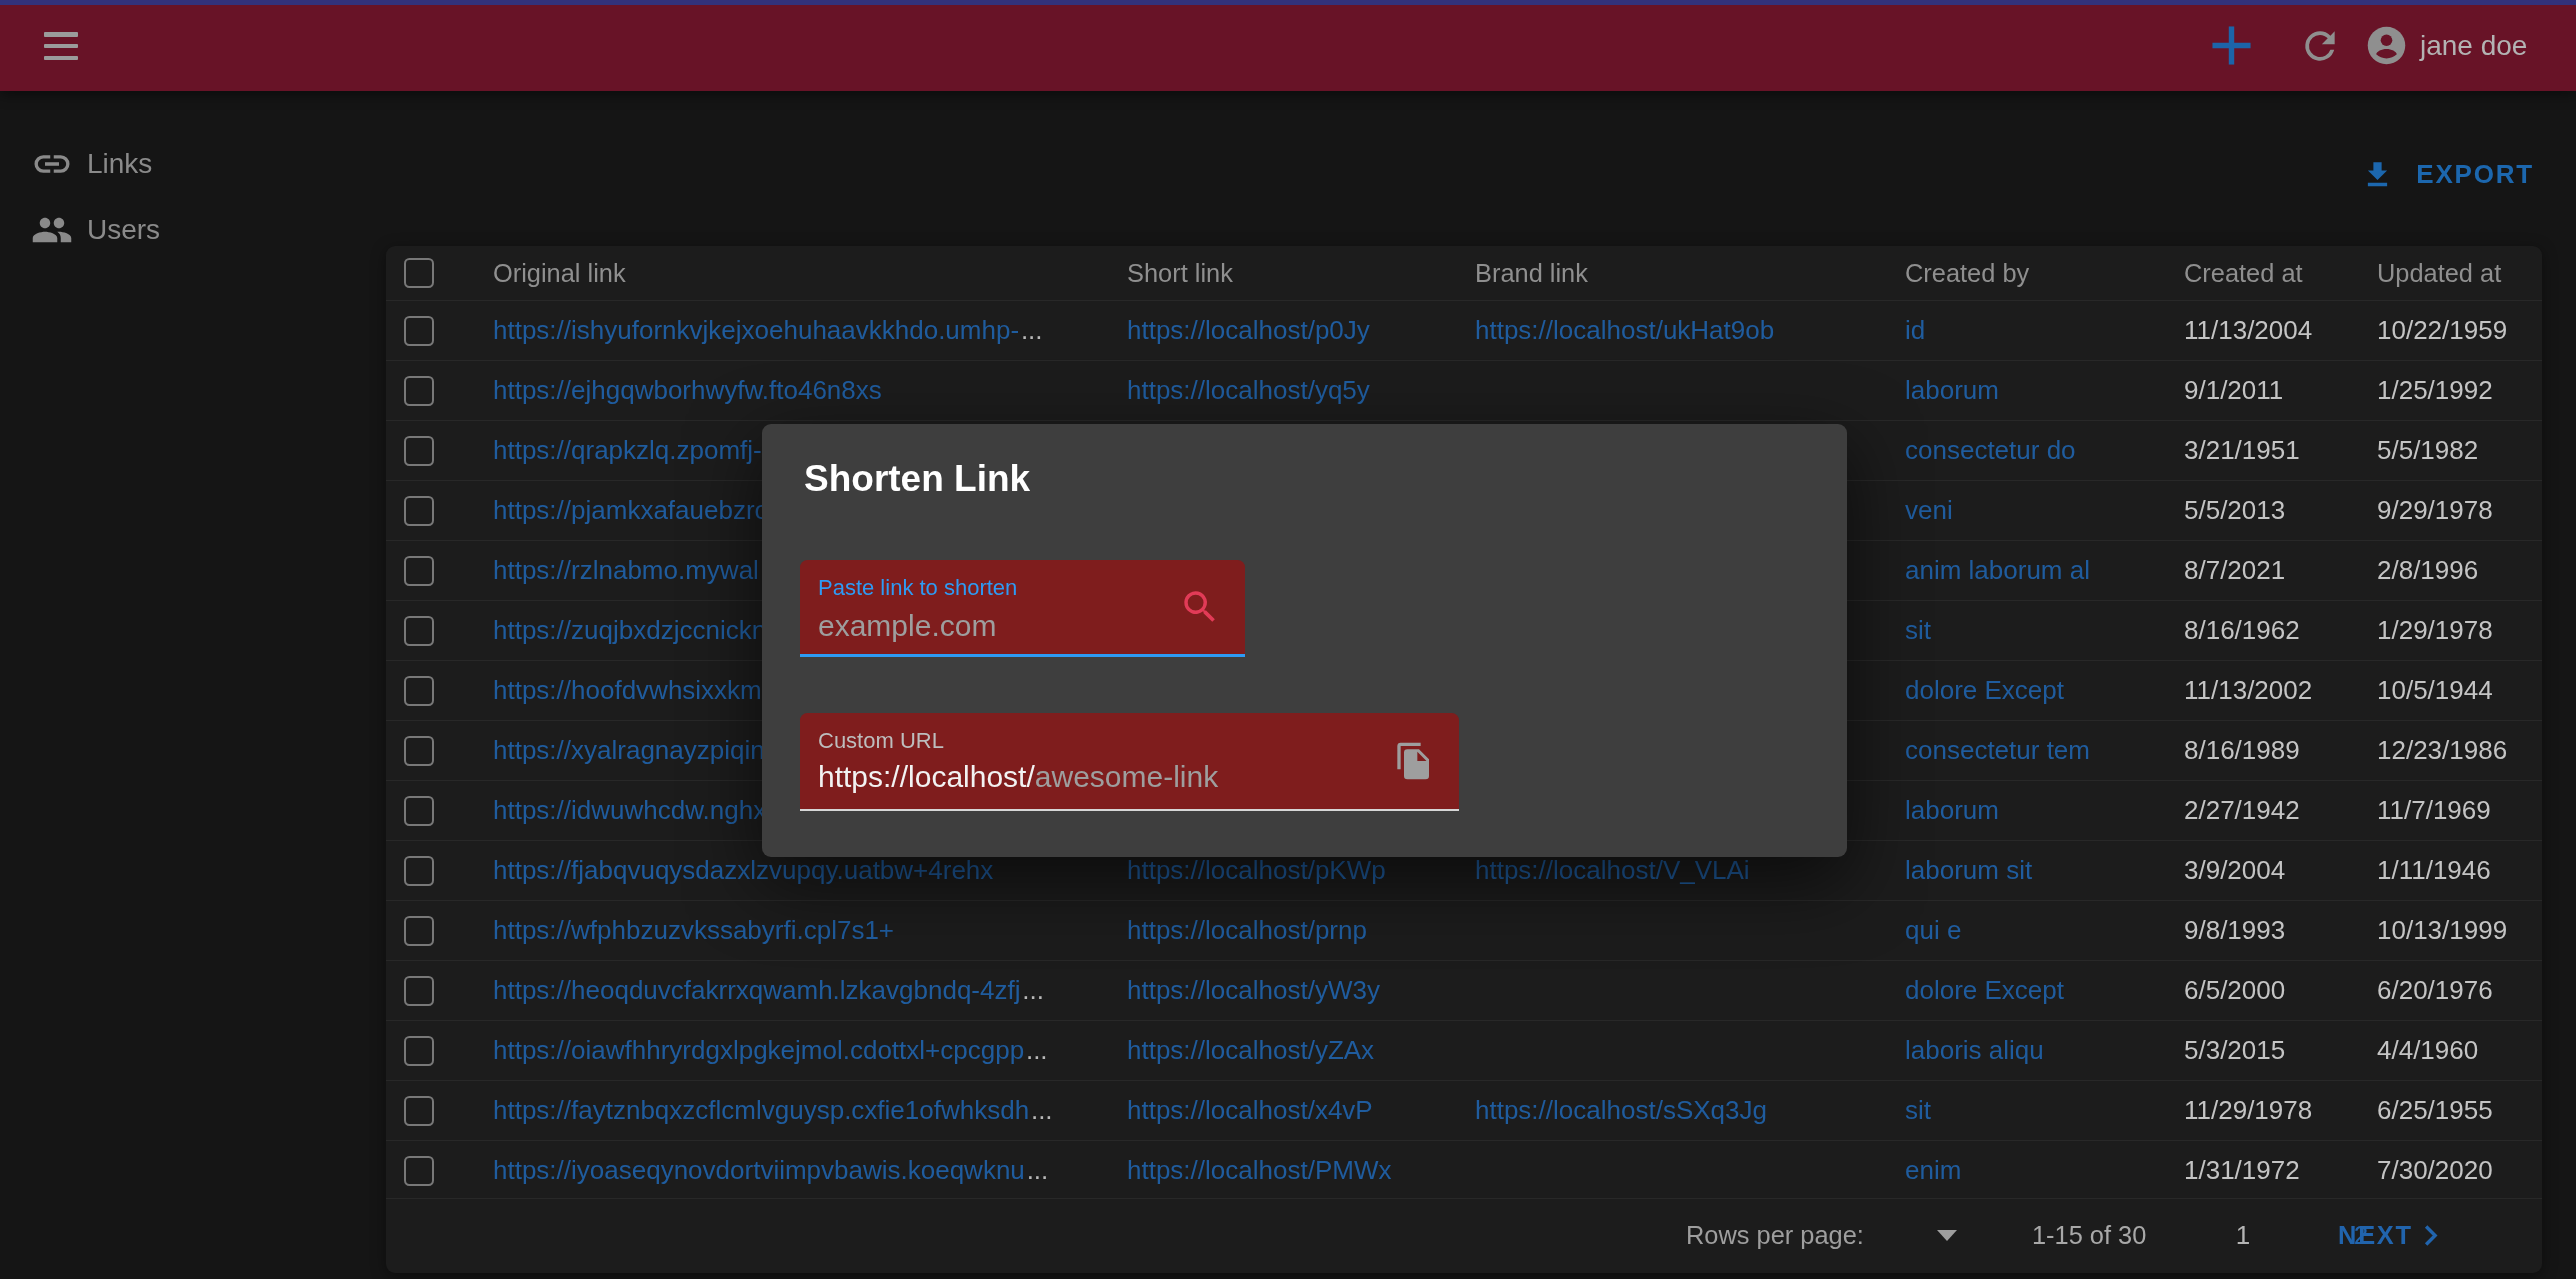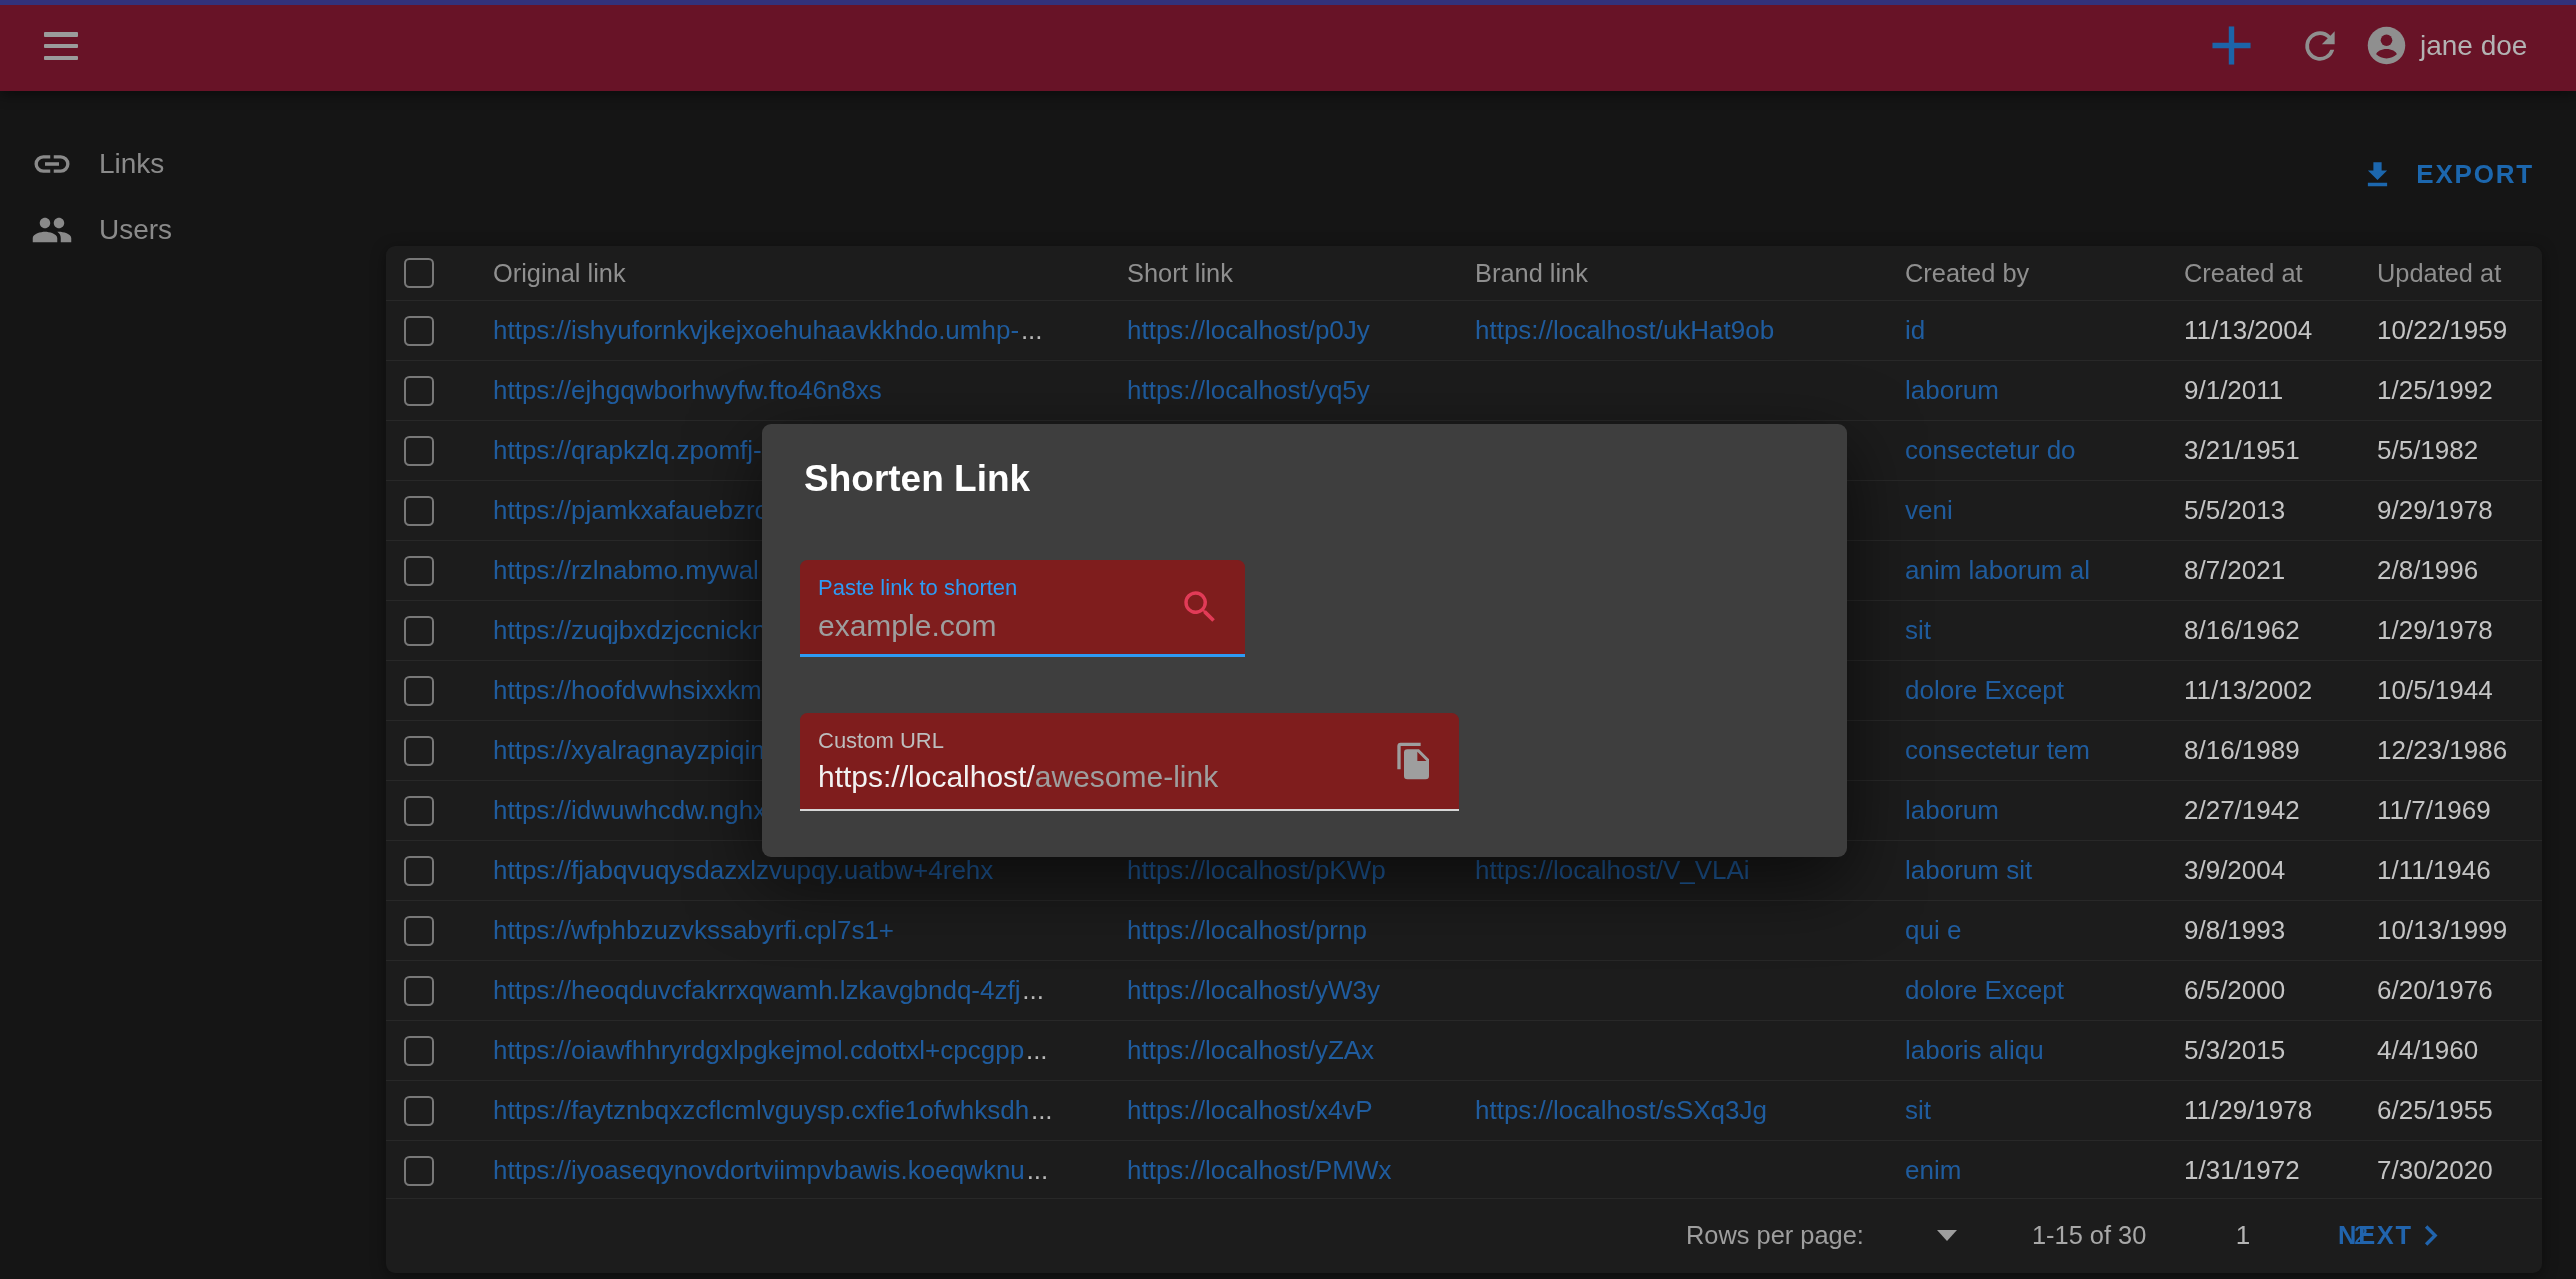--- a/index.html
+++ b/index.html
@@ -11,21 +11,21 @@
   .hamburger { position:absolute; left:44px; top:32px; width:34px; height:27px; cursor:pointer; }
   .hamburger i { display:block; height:4.5px; background:#9b9b9b; border-radius:0.9px; margin-bottom:7.3px; }
   .appbar .icon-btn { position:absolute; top:0; height:91px; display:flex; align-items:center; }
   .plus-btn { left:2207px; }
   .refresh-btn { left:2298px; }
   .account { left:2364px; }
   .user-name { position:absolute; left:2420px; top:0; height:91px; display:flex; align-items:center; color:#b3b3b3; font-size:28px; }
 
   
   .side-item { position:absolute; left:0; width:372px; height:58px; display:flex; align-items:center; cursor:pointer; }
-  .side-item .lbl { color:#8a8a8a; font-size:28px; margin-left:26px; }
+  .side-item .lbl { color:#8a8a8a; font-size:28px; margin-left:14px; }
   .side-item svg { margin-left:31px; }
   .side-links { top:135px; }
   .side-users { top:201px; }
 
   
   .export-btn { position:absolute; top:145px; right:42px; height:58px; display:flex; align-items:center; gap:22px; cursor:pointer;justify-content:space-between; }
   .export-btn .lbl { color:var(--export-blue,#1c67ae); font-size:26px; font-weight:bold; letter-spacing:1.8px; }
 
   
   .card { position:absolute; left:386px; top:246px; width:2156px; height:1027px; background:#1c1c1c; border-radius:9px; z-index:5; box-shadow:0 3.6px 14.5px rgba(0,0,0,.4); }

